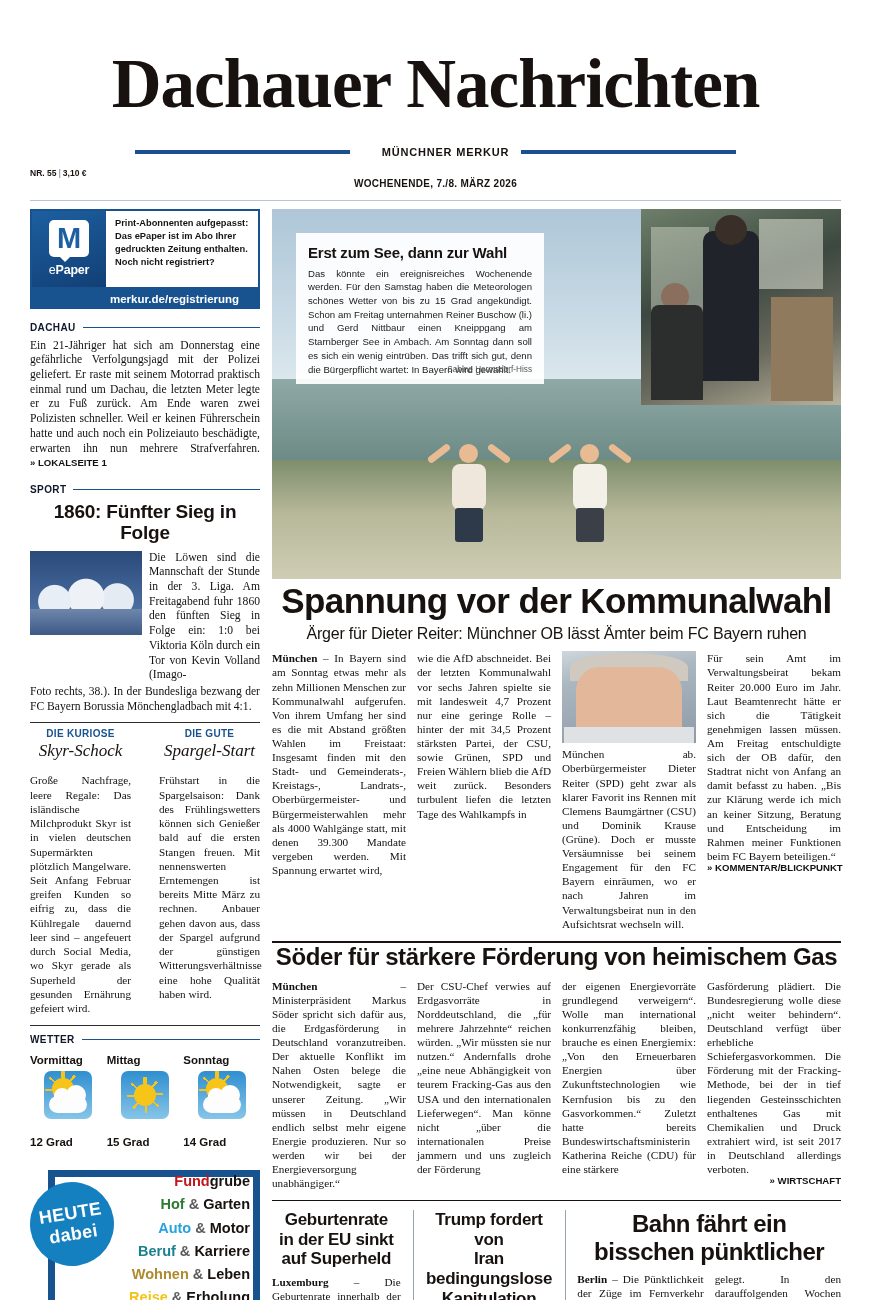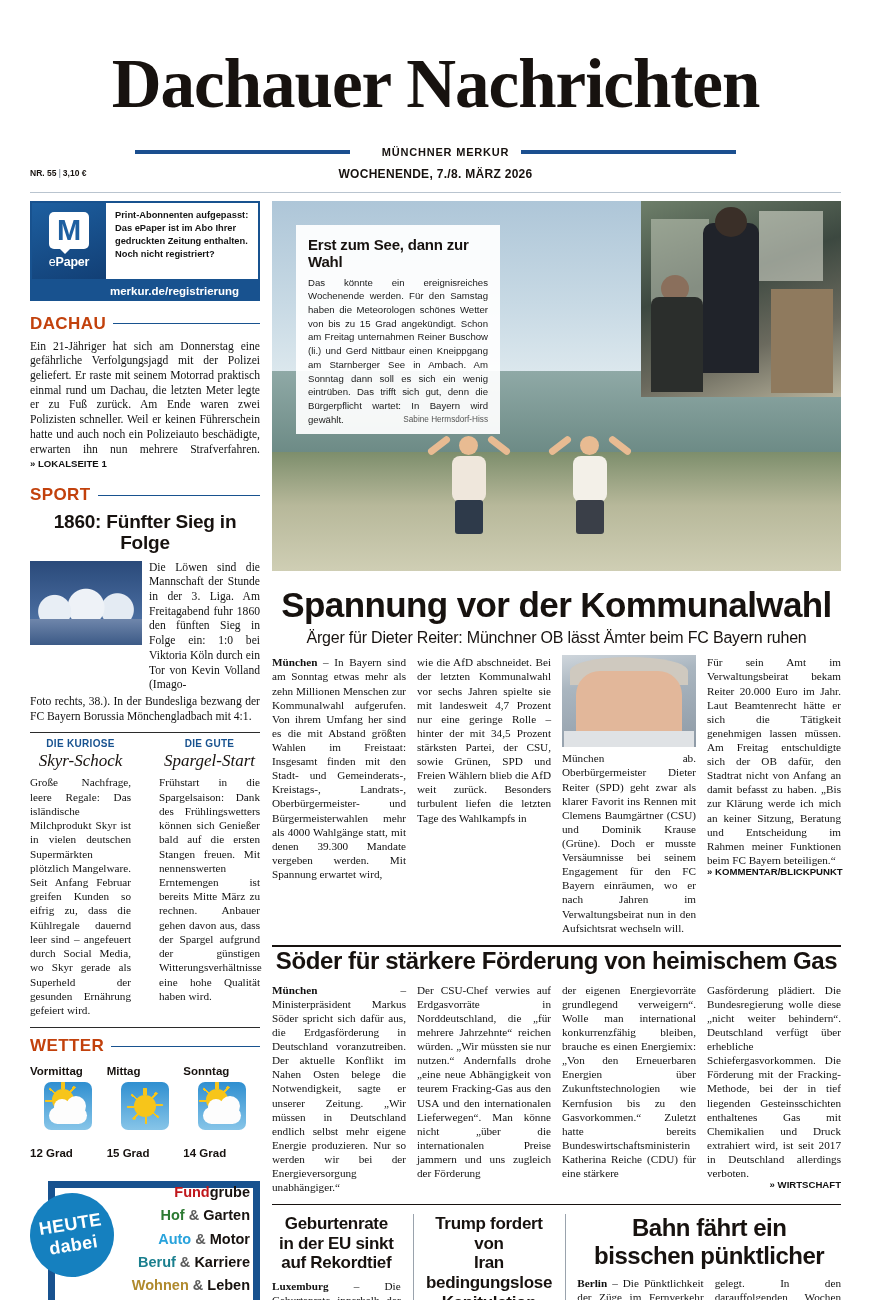--- a/index.html
+++ b/index.html
@@ -29,22 +29,22 @@
     margin-top: 28px; gap: 12px;
   }
   .rule-left, .rule-right { height: 4px; background: #1b4f8f; flex: 1 1 auto; max-width: 215px; }
   .masthead-sub {
     font-family: "Liberation Sans", sans-serif;
     font-weight: bold; font-size: 11px; letter-spacing: .8px;
     color: #17120f; white-space: nowrap; padding-left: 20px;
   }
   .masthead-dateline {
     font-family: "Liberation Sans", sans-serif;
-    font-weight: bold; font-size: 12px; letter-spacing: .3px;
-    color: #17120f; text-align: center; margin-top: 9px;
+    font-weight: bold; font-size: 10px; letter-spacing: .3px;
+    color: #17120f; text-align: center; margin-top: 20px;
   }
   .masthead-issue {
     position: absolute; left: 30px; top: 168px;
     font-family: "Liberation Sans", sans-serif;
     font-size: 8.5px; font-weight: bold; color: #17120f;
   }
   .masthead-issue .sep { color: #9aa3ad; margin: 0 2px; }
   .hr-thin { height: 1px; background: #b9c4cf; margin-top: 11px; }
 
   
@@ -87,21 +87,21 @@
   .epaper-url {
     background: #18528f; color:#fff; font-family:"Liberation Sans",sans-serif;
     font-weight:bold; font-size: 11.5px; padding: 4px 0 4px 80px;
     margin-top: 0;
   }
 
   
   .sec-head { display:flex; align-items:center; gap:7px; margin-top: 13px; }
   .sec-head .lbl {
     font-family:"Liberation Sans",sans-serif; font-weight:bold;
-    font-size: 17px; letter-spacing:.4px; color:#c2410c; white-space:nowrap;
+    font-size: 10px; letter-spacing:.4px; color:#0f172a; white-space:nowrap;
   }
   .sec-head .ln { flex:1 1 auto; height:1px; background:#18528f; }
   .sec-title {
     font-family:"Liberation Sans",sans-serif; font-weight:bold;
     font-size: 19px; color:#17120f; text-align:center; margin-top: 6px;
     letter-spacing:-.2px; line-height:1.12;
   }
   .body-text {
     font-size: 11.6px; line-height: 1.27; text-align: justify;
     hyphens: auto; margin-top: 6px; color:#111;
@@ -134,21 +134,21 @@
   .two-col { display:flex; gap: 28px; margin-top: 5px; }
   .two-col > div { flex:1 1 0; min-width:0; }
   .kl-label {
     font-family:"Liberation Sans",sans-serif; font-weight:bold;
     font-size: 10px; color:#18528f; text-align:center; letter-spacing:.3px;
   }
   .kl-title {
     font-family:"Liberation Serif", serif; font-style: italic; font-weight: normal;
     font-size: 17px; text-align:center; margin-top: 2px; color:#17120f;
   }
-  .kl-body { font-size: 11.2px; line-height: 1.27; text-align: justify; margin-top: 4px; }
+  .kl-body { font-size: 11.2px; line-height: 1.27; text-align: justify; margin-top: 12px; }
 
   
   .weather { display:flex; margin-top: 9px; }
   .weather-cell { flex:1 1 0; text-align:left; }
   .weather-day {
     font-family:"Liberation Sans",sans-serif; font-weight:bold;
     font-size: 11.5px; color:#17120f;
   }
   .wicon {
     width: 48px; height: 48px; margin: 5px auto 0;
@@ -250,40 +250,40 @@
   .photo-inset .p4{position:absolute;left:20px;top:74px;width:28px;height:27px;border-radius:50%;background:#8a6f5c;}
   .photo-inset .p5{position:absolute;left:130px;top:88px;width:62px;height:104px;background:#8f7a5e;}
   .swimmers { position:absolute; left: 22%; top: 56%; width: 56%; height: 34%; }
   .swimmer { position:absolute; bottom: 0; width: 54px; height: 98px; }
   .swimmer .head{position:absolute;left:17px;top:0;width:19px;height:19px;border-radius:50%;background:#e8bb92;}
   .swimmer .torso{position:absolute;left:10px;top:20px;width:34px;height:46px;border-radius:8px;background:#efe7dc;}
   .swimmer .arm-l{position:absolute;left:-16px;top:6px;width:26px;height:7px;background:#e8bb92;transform:rotate(-38deg);border-radius:4px;}
   .swimmer .arm-r{position:absolute;right:-16px;top:6px;width:26px;height:7px;background:#e8bb92;transform:rotate(38deg);border-radius:4px;}
   .swimmer .legs{position:absolute;left:13px;top:64px;width:28px;height:34px;background:#2e3a4a;border-radius:3px;}
   .caption-box {
-    position:absolute; left: 24px; top: 24px; width: 204px;
+    position:absolute; left: 24px; top: 24px; width: 248px;
     background: rgba(255,255,255,.93); padding: 11px 12px 10px;
   }
   .caption-title {
     font-family:"Liberation Sans",sans-serif; font-weight:bold;
     font-size: 15px; color:#17120f; margin-bottom: 6px; letter-spacing:-.2px;
   }
   .caption-body {
     font-family:"Liberation Sans",sans-serif; font-size: 9.6px;
     line-height: 1.43; color:#1a1a1a; text-align: justify; hyphens:auto;
   }
   .caption-credit {
     font-family:"Liberation Sans",sans-serif; font-size: 8.2px; color:#555;
     text-align: right; margin-top:-11px;
   }
 
   .main-headline {
     font-family:"Liberation Sans",sans-serif; font-weight:bold;
     font-size: 35px; text-align:center; color:#17120f;
-    margin-top: 16px; letter-spacing:-.6px; line-height:1.05;
+    margin-top: 4px; letter-spacing:-.6px; line-height:1.05;
   }
   .main-subhead {
     font-family:"Liberation Sans",sans-serif; font-weight:normal;
     font-size: 16px; text-align:center; color:#17120f; margin-top: 6px;
     letter-spacing:-.2px;
   }
   .cols4 { display:flex; gap: 11px; margin-top: 8px; }
   .cols4 > div { flex: 1 1 0; min-width: 0; font-size: 11.2px; line-height: 1.26; text-align: justify; hyphens:auto; }
 
   .portrait {
@@ -532,21 +532,21 @@
       </div>
 
       <div class="hr-rule1"></div>
 
       <div class="bottom-grid">
 
         <div class="bcol">
           <div class="bhead">
             <span>Geburtenrate</span><br>
             <span>in der EU sinkt</span><br>
-            <span>auf Rekordtief</span>
+            <span>auf Superheld</span>
           </div>
           <div class="bbody">
             <b class="place">Luxemburg</b>
             <span>– Die Geburtenrate innerhalb der Europäischen Union sinkt weiter. 3,55 Millionen Babys kamen im Jahr 2024 auf die Welt und somit 3,3 Prozent weniger als noch im Vorjahr, teilte die Statistikbehörde Eurostat am Freitag mit. Im Schnitt brachte jede Frau im gebärfähigen Alter 1,34 Kinder lebend auf die Welt. Das ist die niedrigste Rate seit Beginn der Datenerhebung im Jahr 2001. Deutschland lag mit 1,36 Kindern leicht über dem EU-Durchschnitt. Geburtsspitzenreiter war Bulgarien mit 1,72 Geburten pro Frau, gefolgt von Frankreich (1,61) und Slowenien (1,52). Die niedrigsten Geburtenraten hatten Malta (1,01), Spanien (1,1) und Litauen (1,11).</span>
           </div>
         </div>
 
         <div class="bcol vline">
           <div class="bhead">
             <span>Trump fordert von</span><br>

